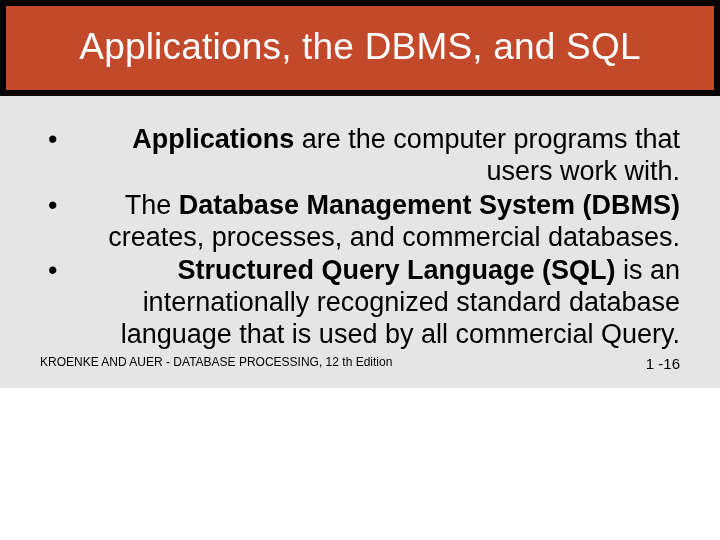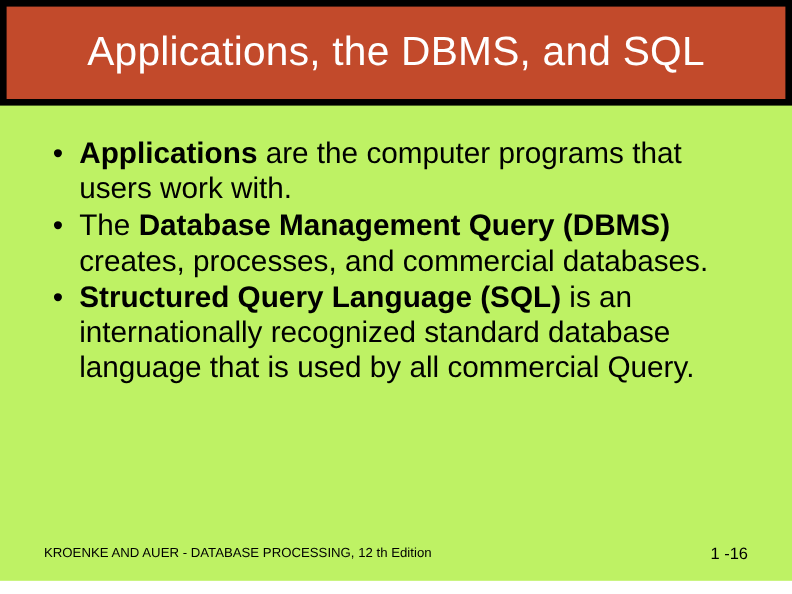--- a/index.html
+++ b/index.html
@@ -1,20 +1,20 @@
 <!DOCTYPE html>
 <html><head>
 <meta charset="utf-8">
 <style>
   * { margin: 0; padding: 0; box-sizing: border-box; }
   html, body { width: 720px; height: 540px; background: #fff; font-family: Arial, Helvetica, sans-serif; }
   .slide {
     width: 720px;
-    height: 528px;
-    background: #bef264;
+    height: 388px;
+    background: #e5e5e5;
     position: relative;
   }
   .title-wrap {
     background: #000;
     padding-top: 6px;
     padding-bottom: 6px;
   }
   .title-bar {
     background: #c24a2b;
     margin: 0 6px;
@@ -29,20 +29,21 @@
     text-align: center;
   }
   .body {
     padding: 28px 40px 0 48px;
     color: #000;
     font-size: 27px;
     line-height: 1.18;
   }
   .body ul {
     list-style: none;
+    text-align: right;
   }
   .body li {
     position: relative;
     padding-left: 24px;
     margin-bottom: 2px;
   }
   .body li::before {
     content: "•";
     position: absolute;
     left: 0;
@@ -77,21 +78,21 @@
       <h1>Applications, the DBMS, and SQL</h1>
     </div>
   </div>
 
   <div class="body">
     <ul>
       <li>
         <span class="bold">Applications</span><span> are the computer programs that users work with.</span>
       </li>
       <li>
-        <span>The </span><span class="bold">Database Management Query (DBMS)</span><span> creates, processes, and commercial databases.</span>
+        <span>The </span><span class="bold">Database Management System (DBMS)</span><span> creates, processes, and commercial databases.</span>
       </li>
       <li>
         <span class="bold">Structured Query Language (SQL)</span><span> is an internationally recognized standard database language that is used by all commercial Query.</span>
       </li>
     </ul>
   </div>
 
   <div class="footer">
     <div>KROENKE AND AUER - DATABASE PROCESSING, 12 th Edition</div>
     <div class="footer-right">1 -16</div>

